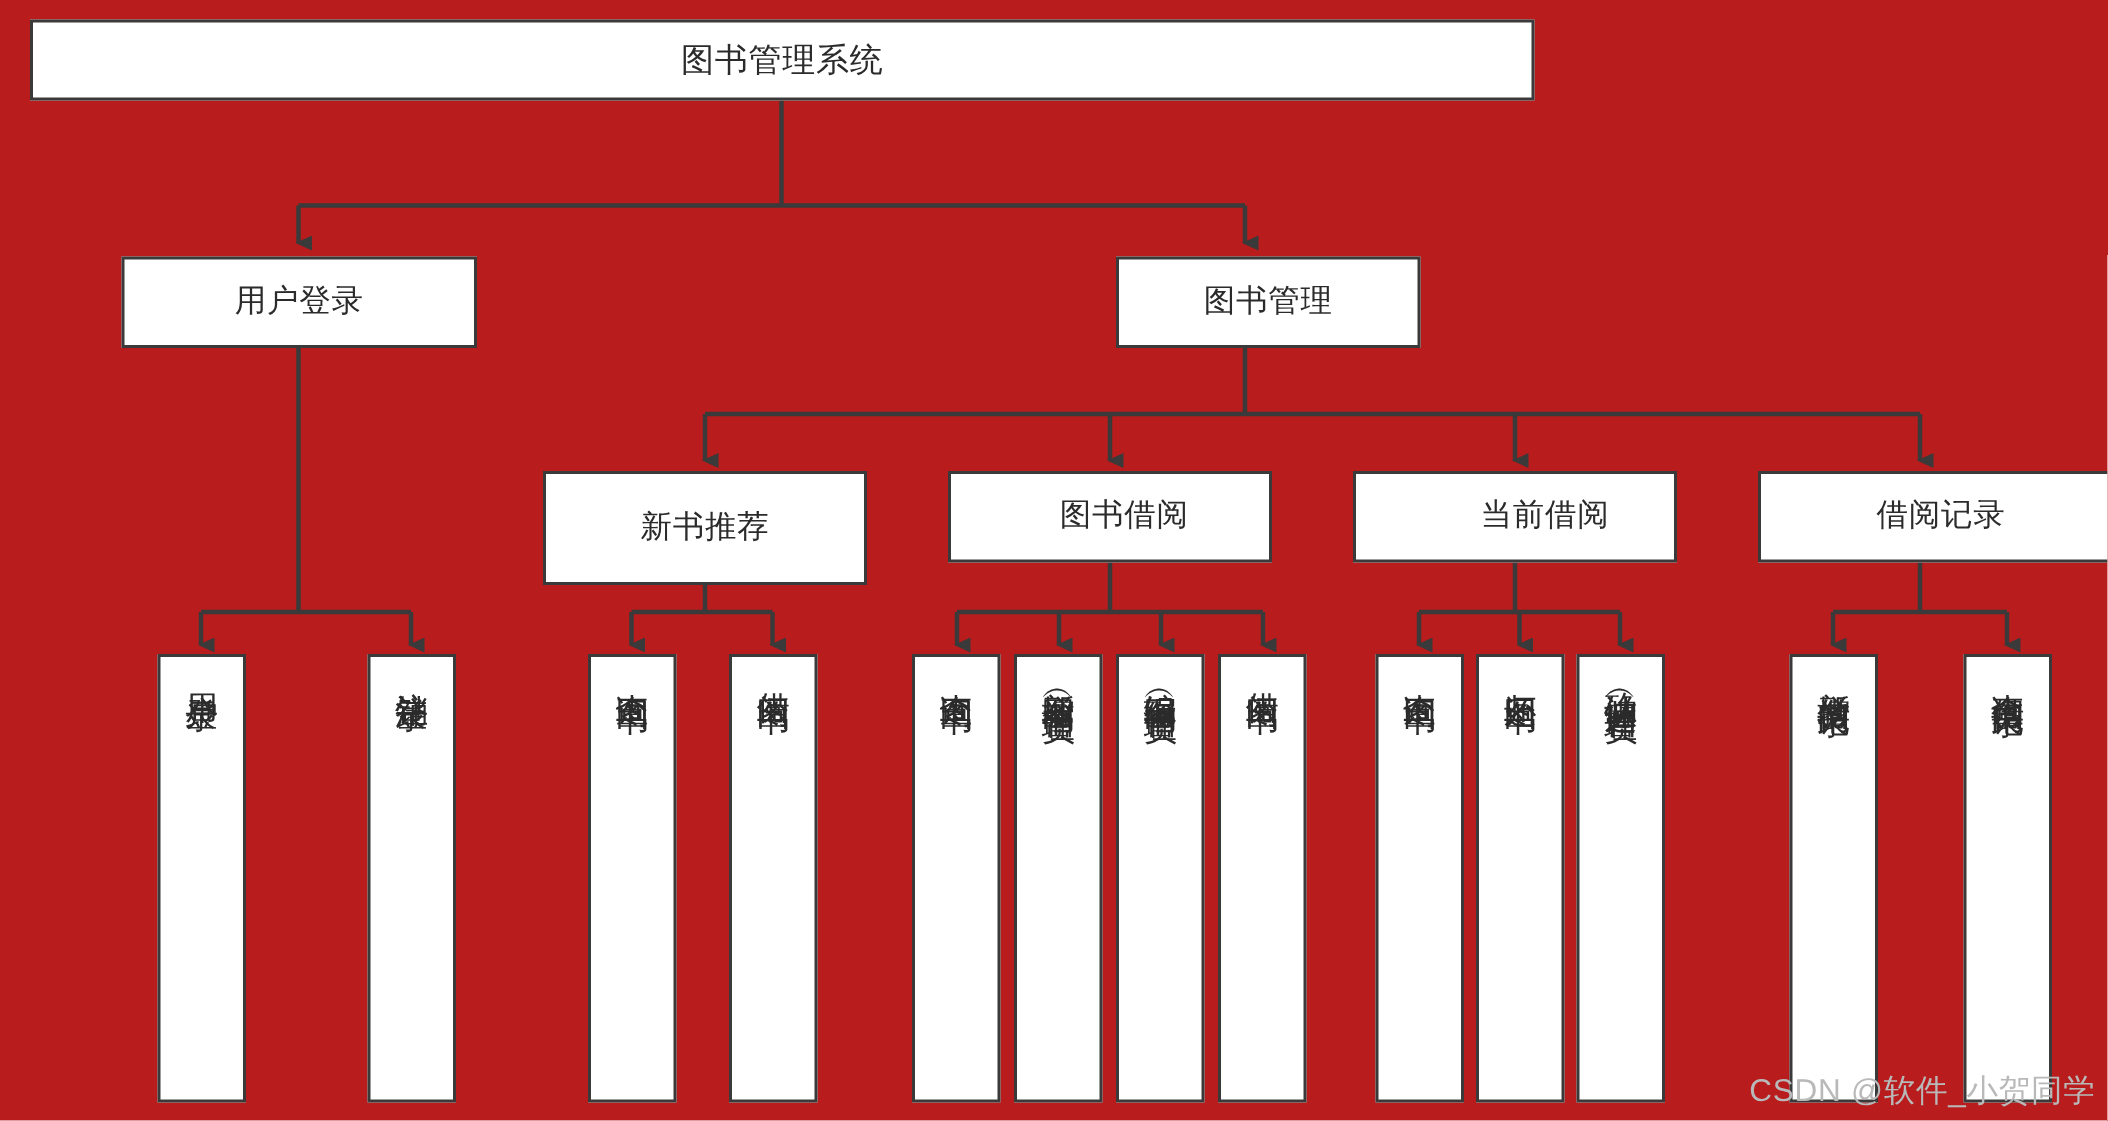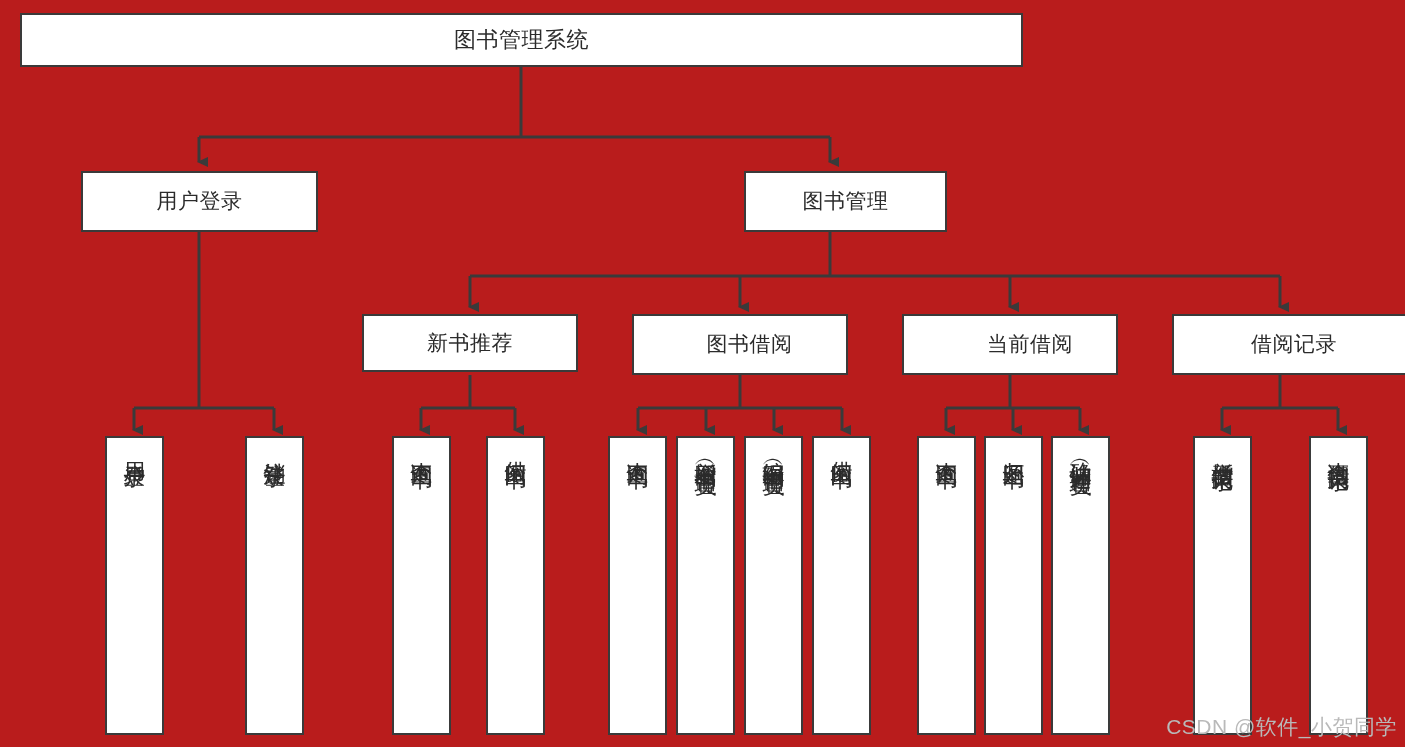--- a/index.html
+++ b/index.html
@@ -130,21 +130,21 @@
     <span class="node-label">图书管理系统</span>
   </div>
 
   <div class="node horizontal" style="left:81px; top:171px; width:237px; height:61px;">
     <span class="node-label">用户登录</span>
   </div>
   <div class="node horizontal" style="left:696px; top:171px; width:203px; height:61px;margin-left:48px;">
     <span class="node-label">图书管理</span>
   </div>
 
-  <div class="node horizontal" style="left:362px; top:314px; width:216px; height:58px;">
+  <div class="node horizontal" style="left:362px; top:314px; width:216px; height:76px;">
     <span class="node-label">新书推荐</span>
   </div>
   <div class="node horizontal" style="left:632px; top:314px; width:216px; height:61px;padding-left:19px;">
     <span class="node-label">图书借阅</span>
   </div>
   <div class="node horizontal" style="left:902px; top:314px; width:216px; height:61px;padding-left:40px;">
     <span class="node-label">当前借阅</span>
   </div>
   <div class="node horizontal" style="left:1172px; top:314px; width:244px; height:61px;">
     <span class="node-label">借阅记录</span>

